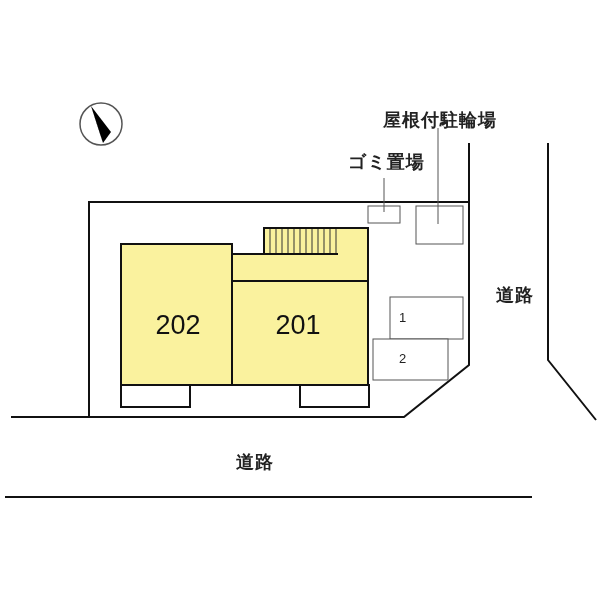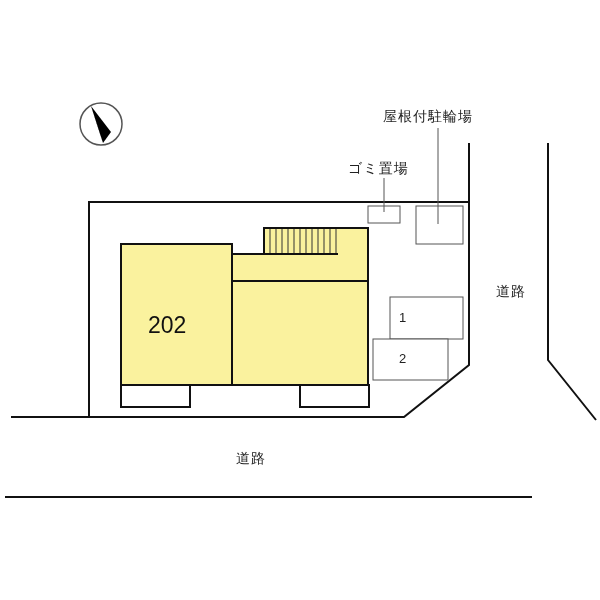--- a/index.html
+++ b/index.html
@@ -1,20 +1,20 @@
 <!DOCTYPE html>
 <html><head>
   <meta charset="utf-8">
   <style>
     html, body { margin: 0; padding: 0; background: #ffffff; }
     body { width: 600px; height: 600px; position: relative; overflow: hidden; font-family: "DejaVu Sans", sans-serif; }
     #plan { position: absolute; left: 0; top: 0; width: 600px; height: 600px; }
     .lbl { position: absolute; color: #222; white-space: nowrap; }
-    .lbl-jp { font-size: 14px; letter-spacing: 1px; }
-    .unit-label { position: absolute; text-align: left; font-family: "Liberation Sans", sans-serif; font-size: 23px; line-height: 25px; color: #111; }
+    .lbl-jp { font-size: 18px; letter-spacing: 1px; font-weight: bold; }
+    .unit-label { position: absolute; text-align: center; font-family: "Liberation Sans", sans-serif; font-size: 27px; line-height: 25px; color: #111; }
     .park-num { position: absolute; font-family: "Liberation Sans", sans-serif; font-size: 13px; color: #222; }
   </style>
 </head>
 <body>
 
 <svg id="plan" viewBox="0 0 600 600" xmlns="http://www.w3.org/2000/svg">
 
   <g>
     <circle cx="101" cy="124" r="21" fill="none" stroke="#555" stroke-width="1.5"></circle>
     <polygon points="91,106 111,132 103,143" fill="#000"></polygon>
@@ -59,24 +59,25 @@
   <line x1="384" y1="178" x2="384" y2="212" stroke="#555" stroke-width="1"></line>
 
   <rect x="416" y="206" width="47" height="38" fill="none" stroke="#555" stroke-width="1"></rect>
   <line x1="438" y1="128" x2="438" y2="224" stroke="#555" stroke-width="1"></line>
 
   <rect x="390" y="297" width="73" height="42" fill="none" stroke="#555" stroke-width="1"></rect>
   <rect x="373" y="339" width="75" height="41" fill="#fff" stroke="#555" stroke-width="1"></rect>
 </svg>
 
 <span class="lbl lbl-jp" style="left:383px; top:108px;">屋根付駐輪場</span>
-<span class="lbl lbl-jp" style="left:348px; top:160px;">ゴミ置場</span>
+<span class="lbl lbl-jp" style="left:348px; top:150px;">ゴミ置場</span>
 <span class="lbl lbl-jp" style="left:496px; top:283px;">道路</span>
 <span class="lbl lbl-jp" style="left:236px; top:450px;">道路</span>
 
 <div class="unit-label" style="left:148px; top:313px; width:60px;">
   <div>202</div>
 </div>
 <div class="unit-label" style="left:268px; top:313px; width:60px;">
+  <div>201</div>
 </div>
 
 <span class="park-num" style="left:399px; top:310px;">1</span>
 <span class="park-num" style="left:399px; top:351px;">2</span>
 
 </body></html>

